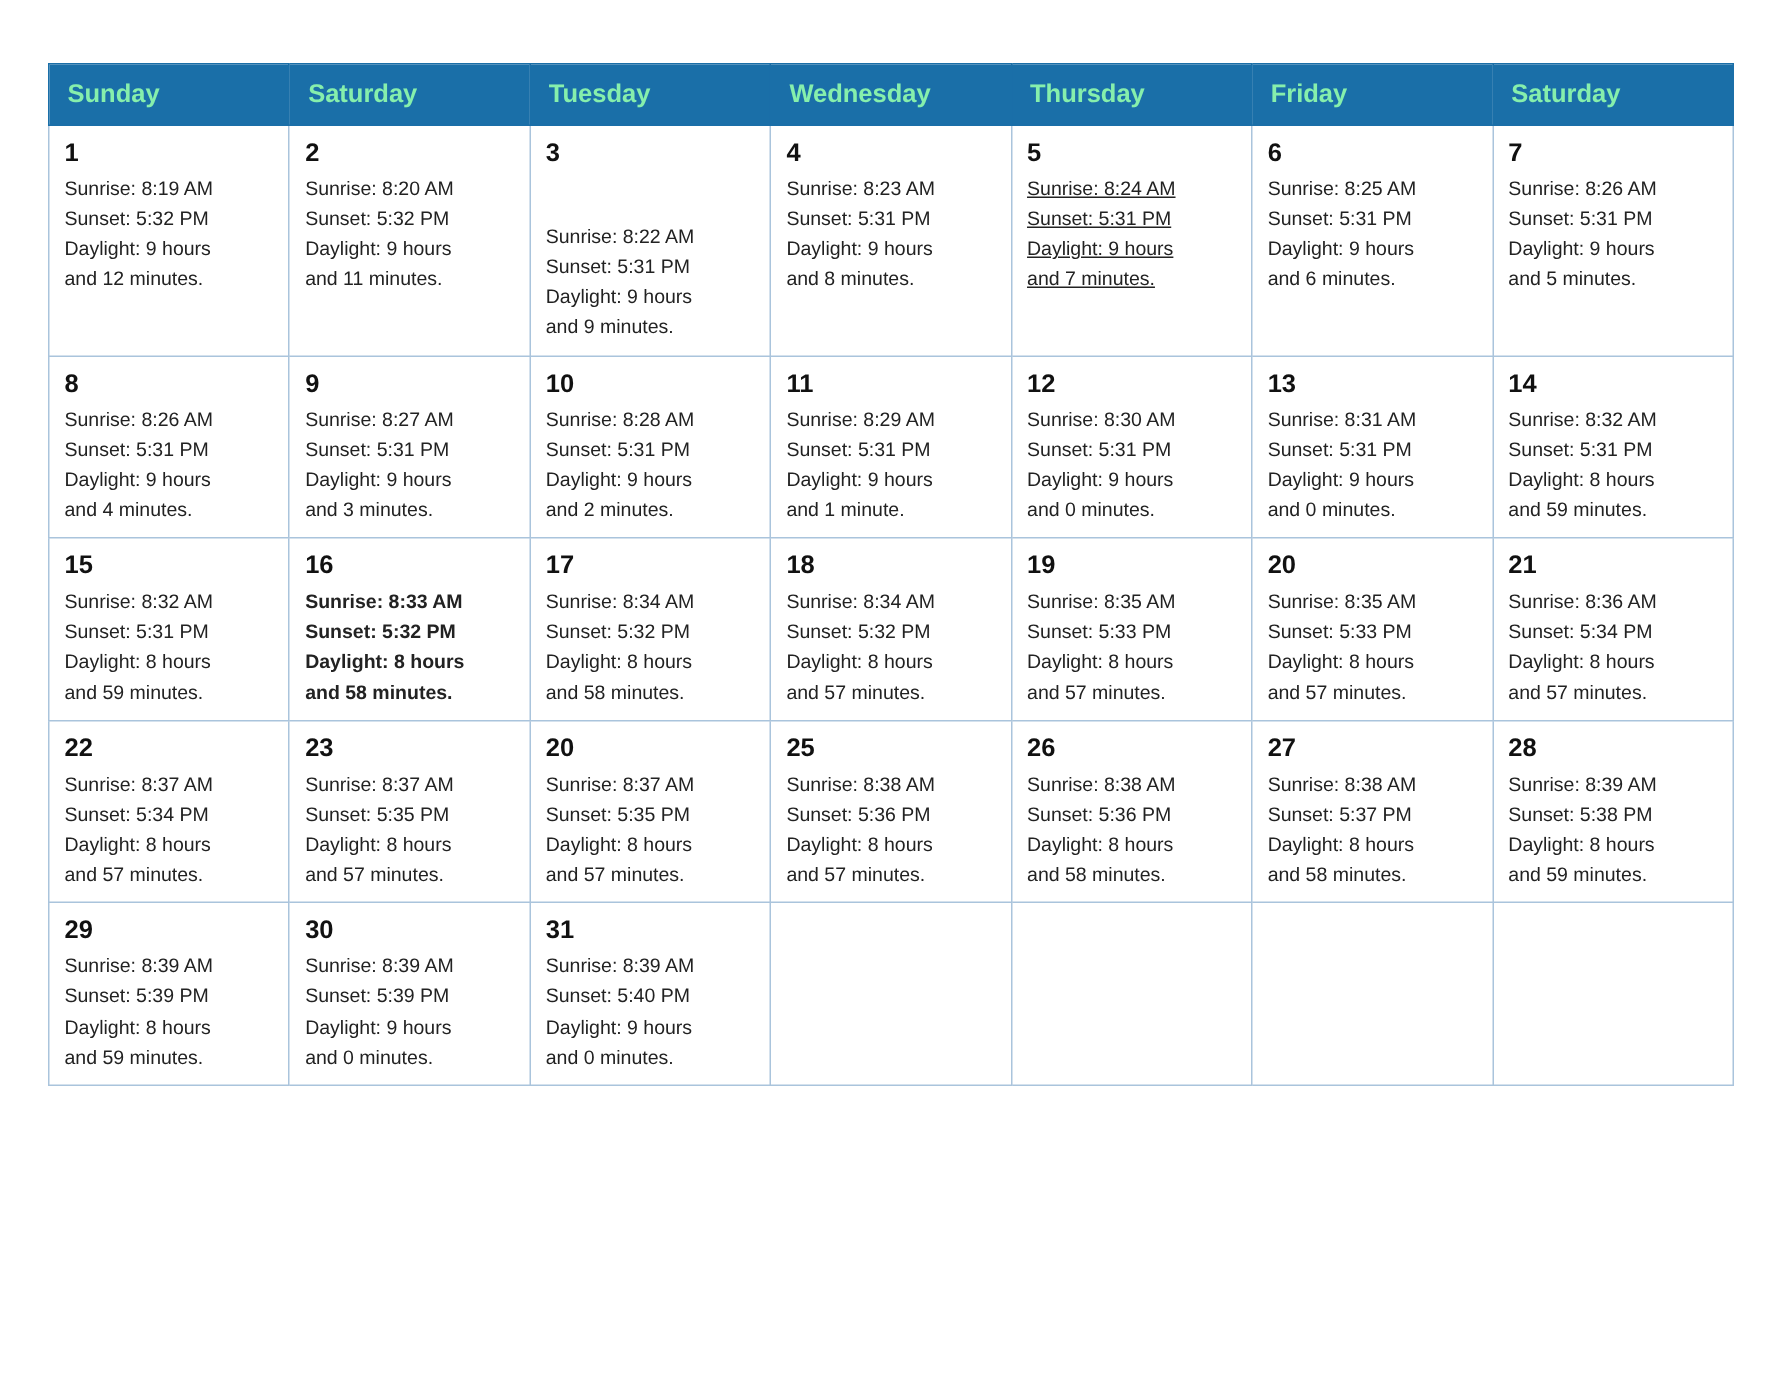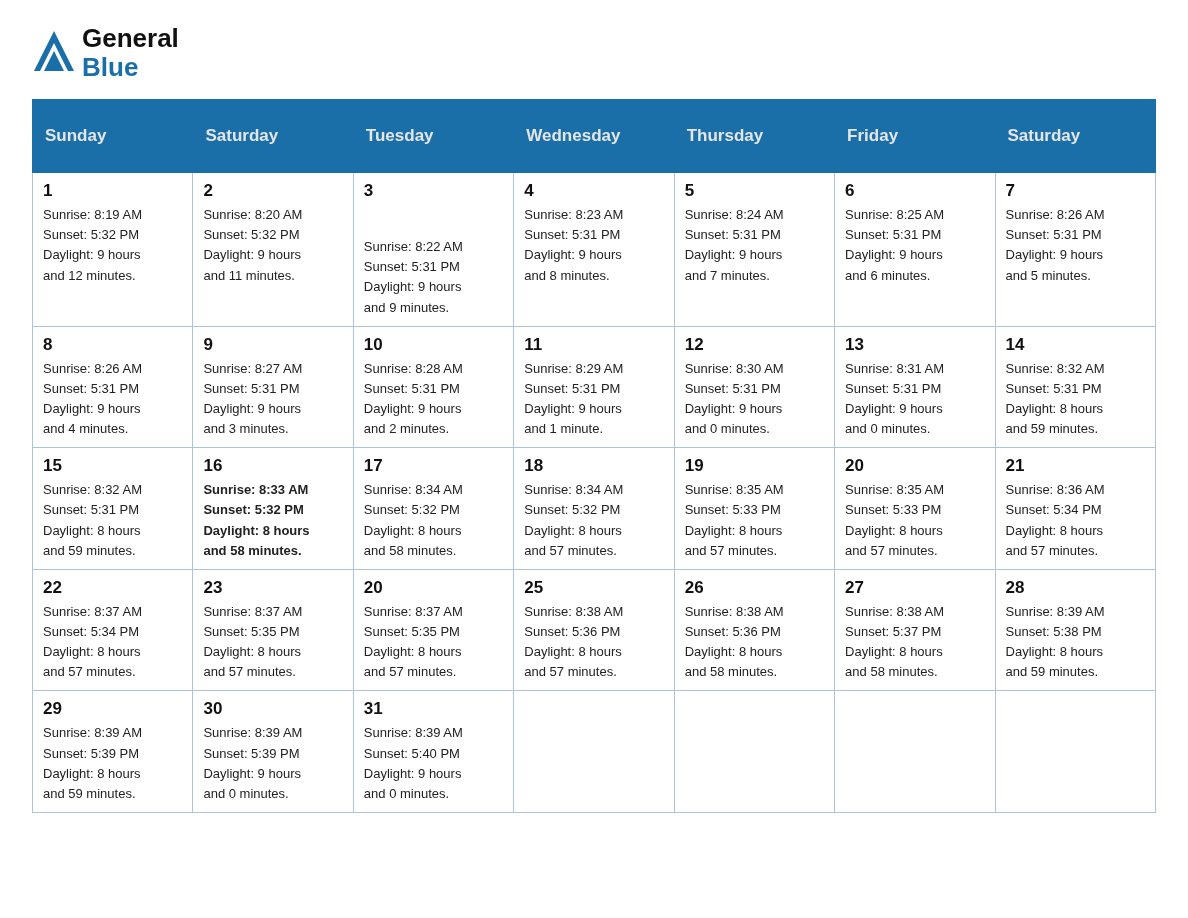--- a/index.html
+++ b/index.html
@@ -30,24 +30,24 @@
       color: #333;
       margin-top: 4px;
     }
     .calendar-table {
       width: 100%;
       border-collapse: collapse;
       margin-top: 8px;
     }
     .calendar-table th {
       background-color: #1a6fa8;
-      color: #e5e5e5;
+      color: #86efac;
       font-size: 17px;
       font-weight: bold;
-      padding: 26px 12px;
+      padding: 10px 12px;
       text-align: left;
       border: 1px solid #1a6fa8;
     }
     .calendar-table td {
       border: 1px solid #aac4dc;
       vertical-align: top;
       padding: 8px 10px;
       width: 14.28%;
       background: #fff;
       font-size: 13.5px;
@@ -92,33 +92,20 @@
     .logo-blue-text {
       font-size: 26px;
       font-weight: bold;
       color: #1a6fa8;
     }
   </style>
 </head>
 <body>
 
 <div class="header-row">
-  <div class="logo-wrap">
-    <div class="logo-icon">
-      <svg width="44" height="48" viewBox="0 0 44 48">
-        <polygon points="22,4 42,44 2,44" fill="#1a6fa8"></polygon>
-        <polygon points="22,16 36,44 8,44" fill="#fff"></polygon>
-        <polygon points="22,24 32,44 12,44" fill="#1a6fa8"></polygon>
-      </svg>
-    </div>
-    <div class="logo-text-block">
-      <span class="logo-general">General</span>
-      <span class="logo-blue-text">Blue</span>
-    </div>
-  </div>
 </div>
 
 <table class="calendar-table">
   <thead>
     <tr>
     <th>Sunday</th>
         <th>Saturday</th>
         <th>Tuesday</th>
         <th>Wednesday</th>
         <th>Thursday</th>
@@ -151,21 +138,21 @@
         </td>
         <td>
           <span class="day-number">4</span>
           <div class="day-info" style="white-space: pre-line;">Sunrise: 8:23 AM
 Sunset: 5:31 PM
 Daylight: 9 hours
 and 8 minutes.</div>
         </td>
         <td>
           <span class="day-number">5</span>
-          <div class="day-info" style="white-space: pre-line;">Sunrise: 8:24 AM
+          <div class="day-info" style="white-space: pre-line; text-decoration: underline;">Sunrise: 8:24 AM
 Sunset: 5:31 PM
 Daylight: 9 hours
 and 7 minutes.</div>
         </td>
         <td>
           <span class="day-number">6</span>
           <div class="day-info" style="white-space: pre-line;">Sunrise: 8:25 AM
 Sunset: 5:31 PM
 Daylight: 9 hours
 and 6 minutes.</div>

